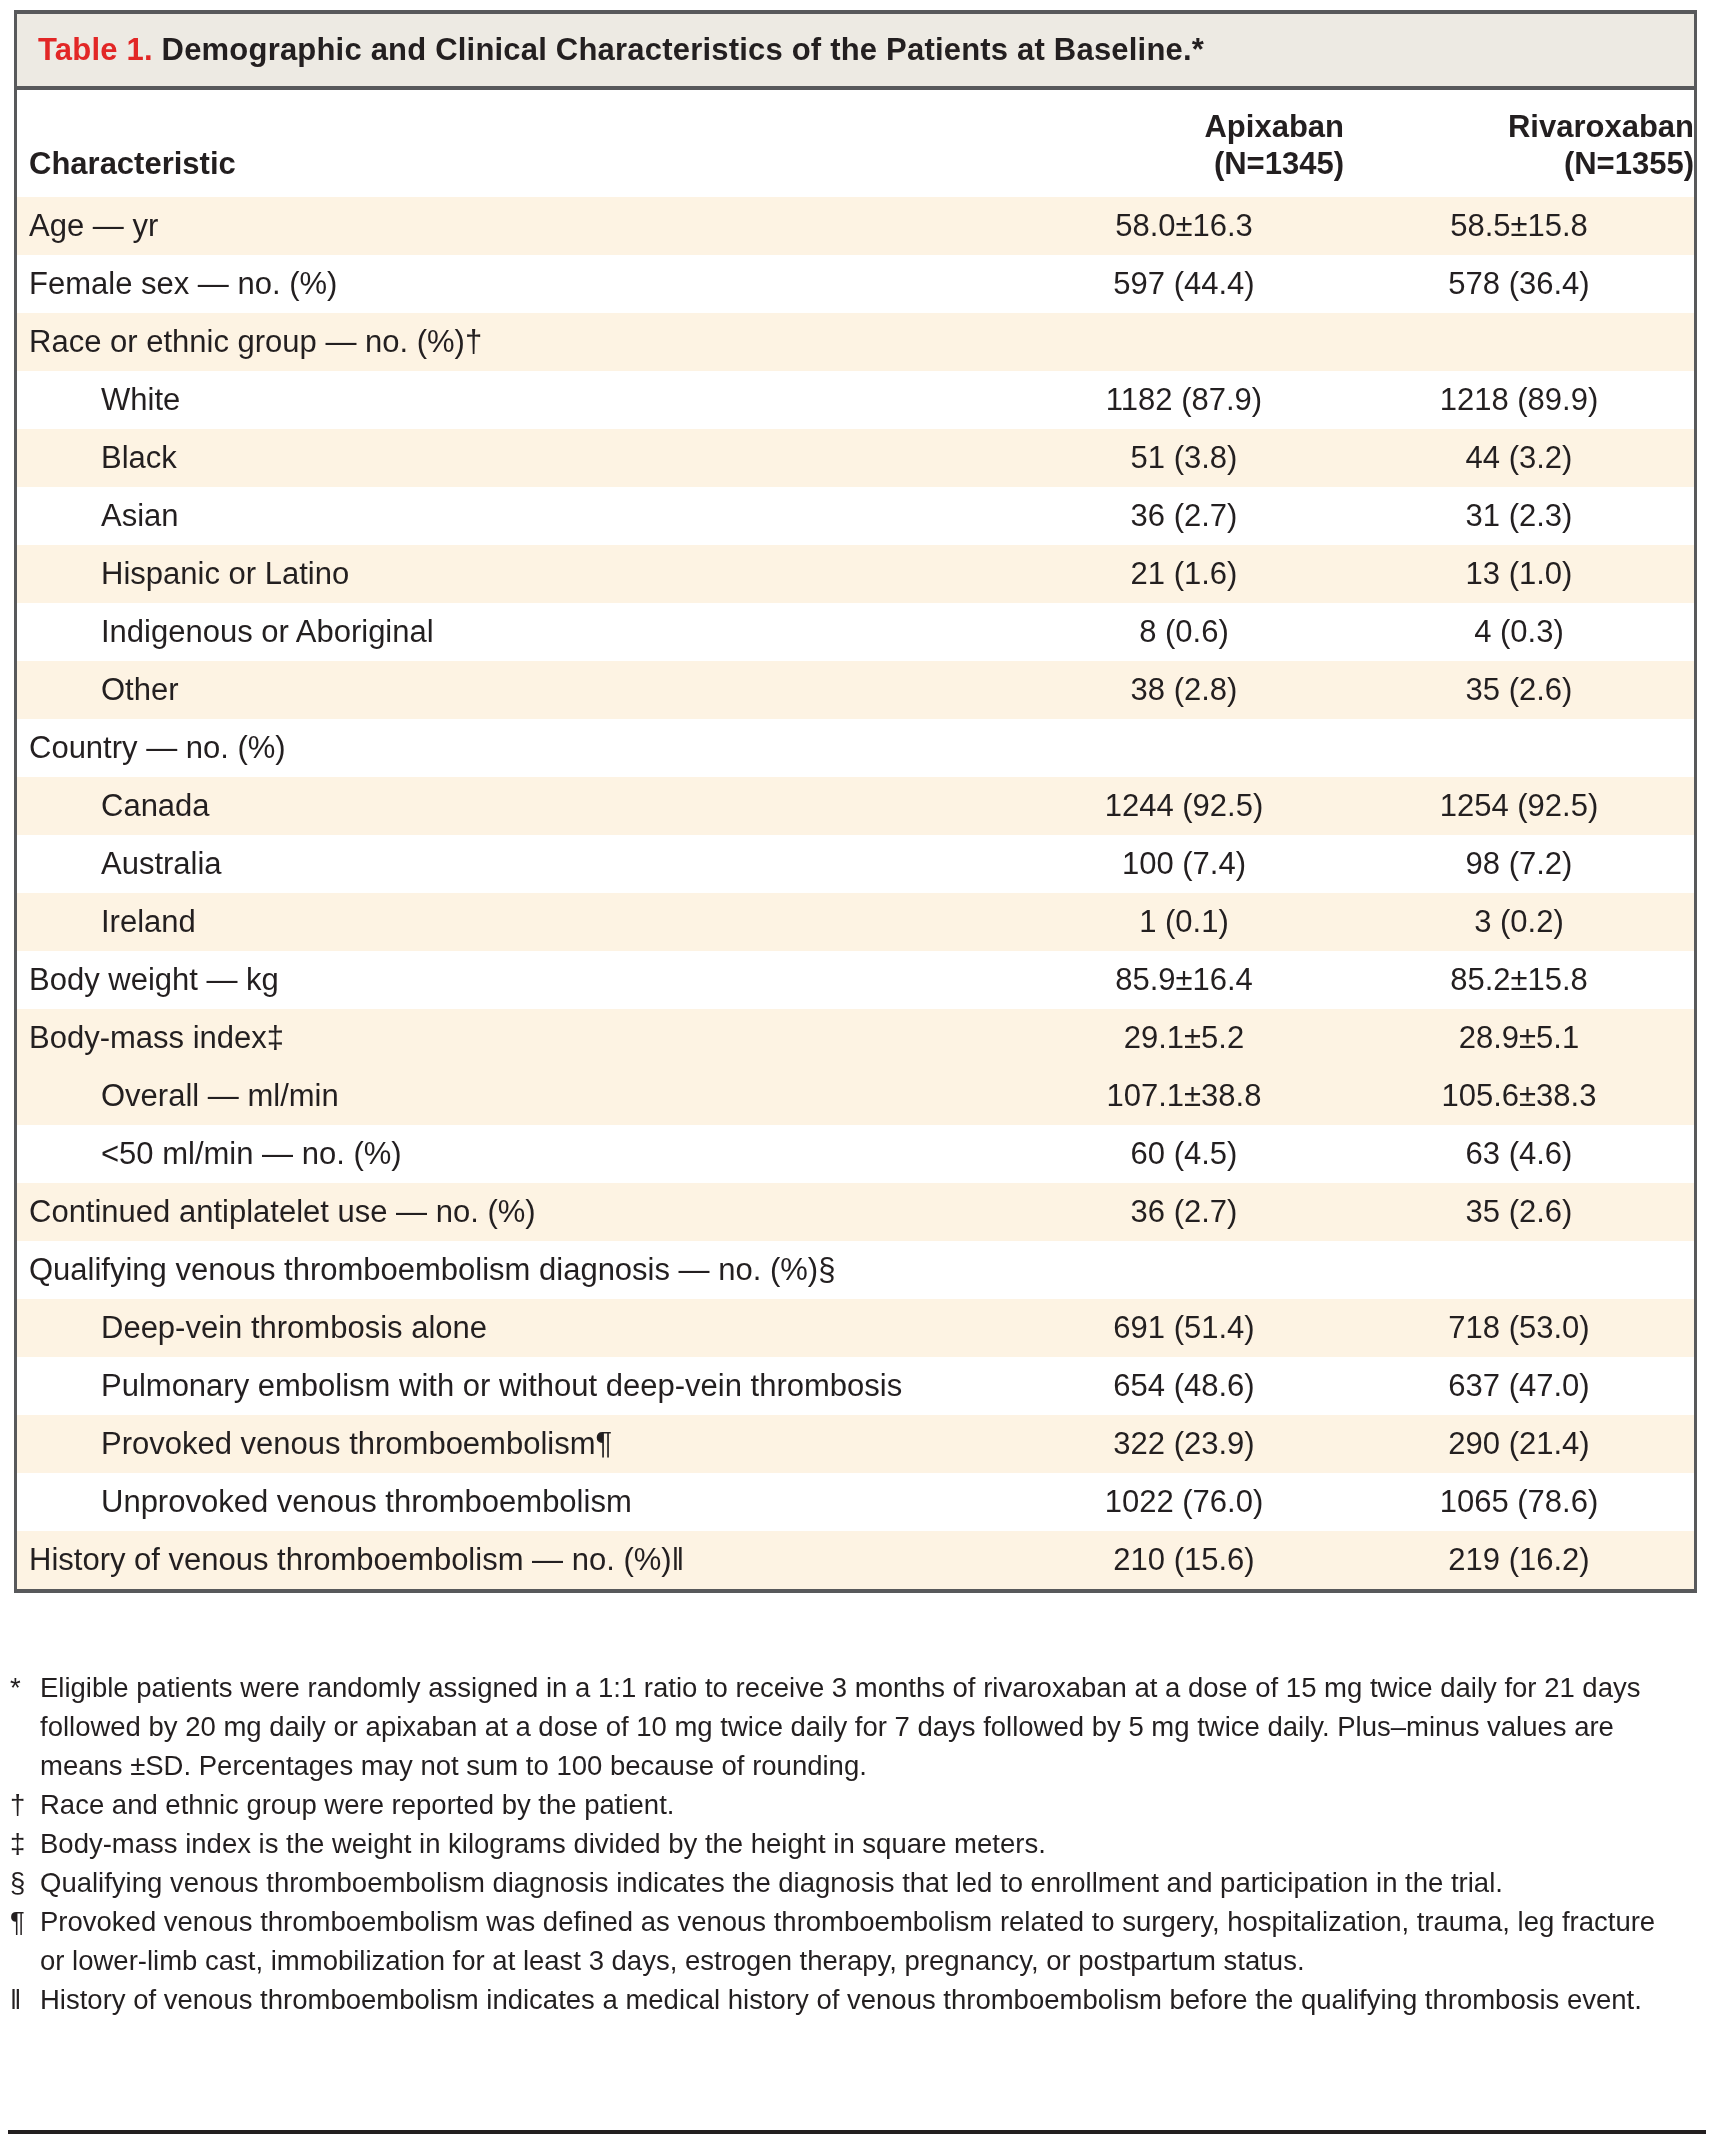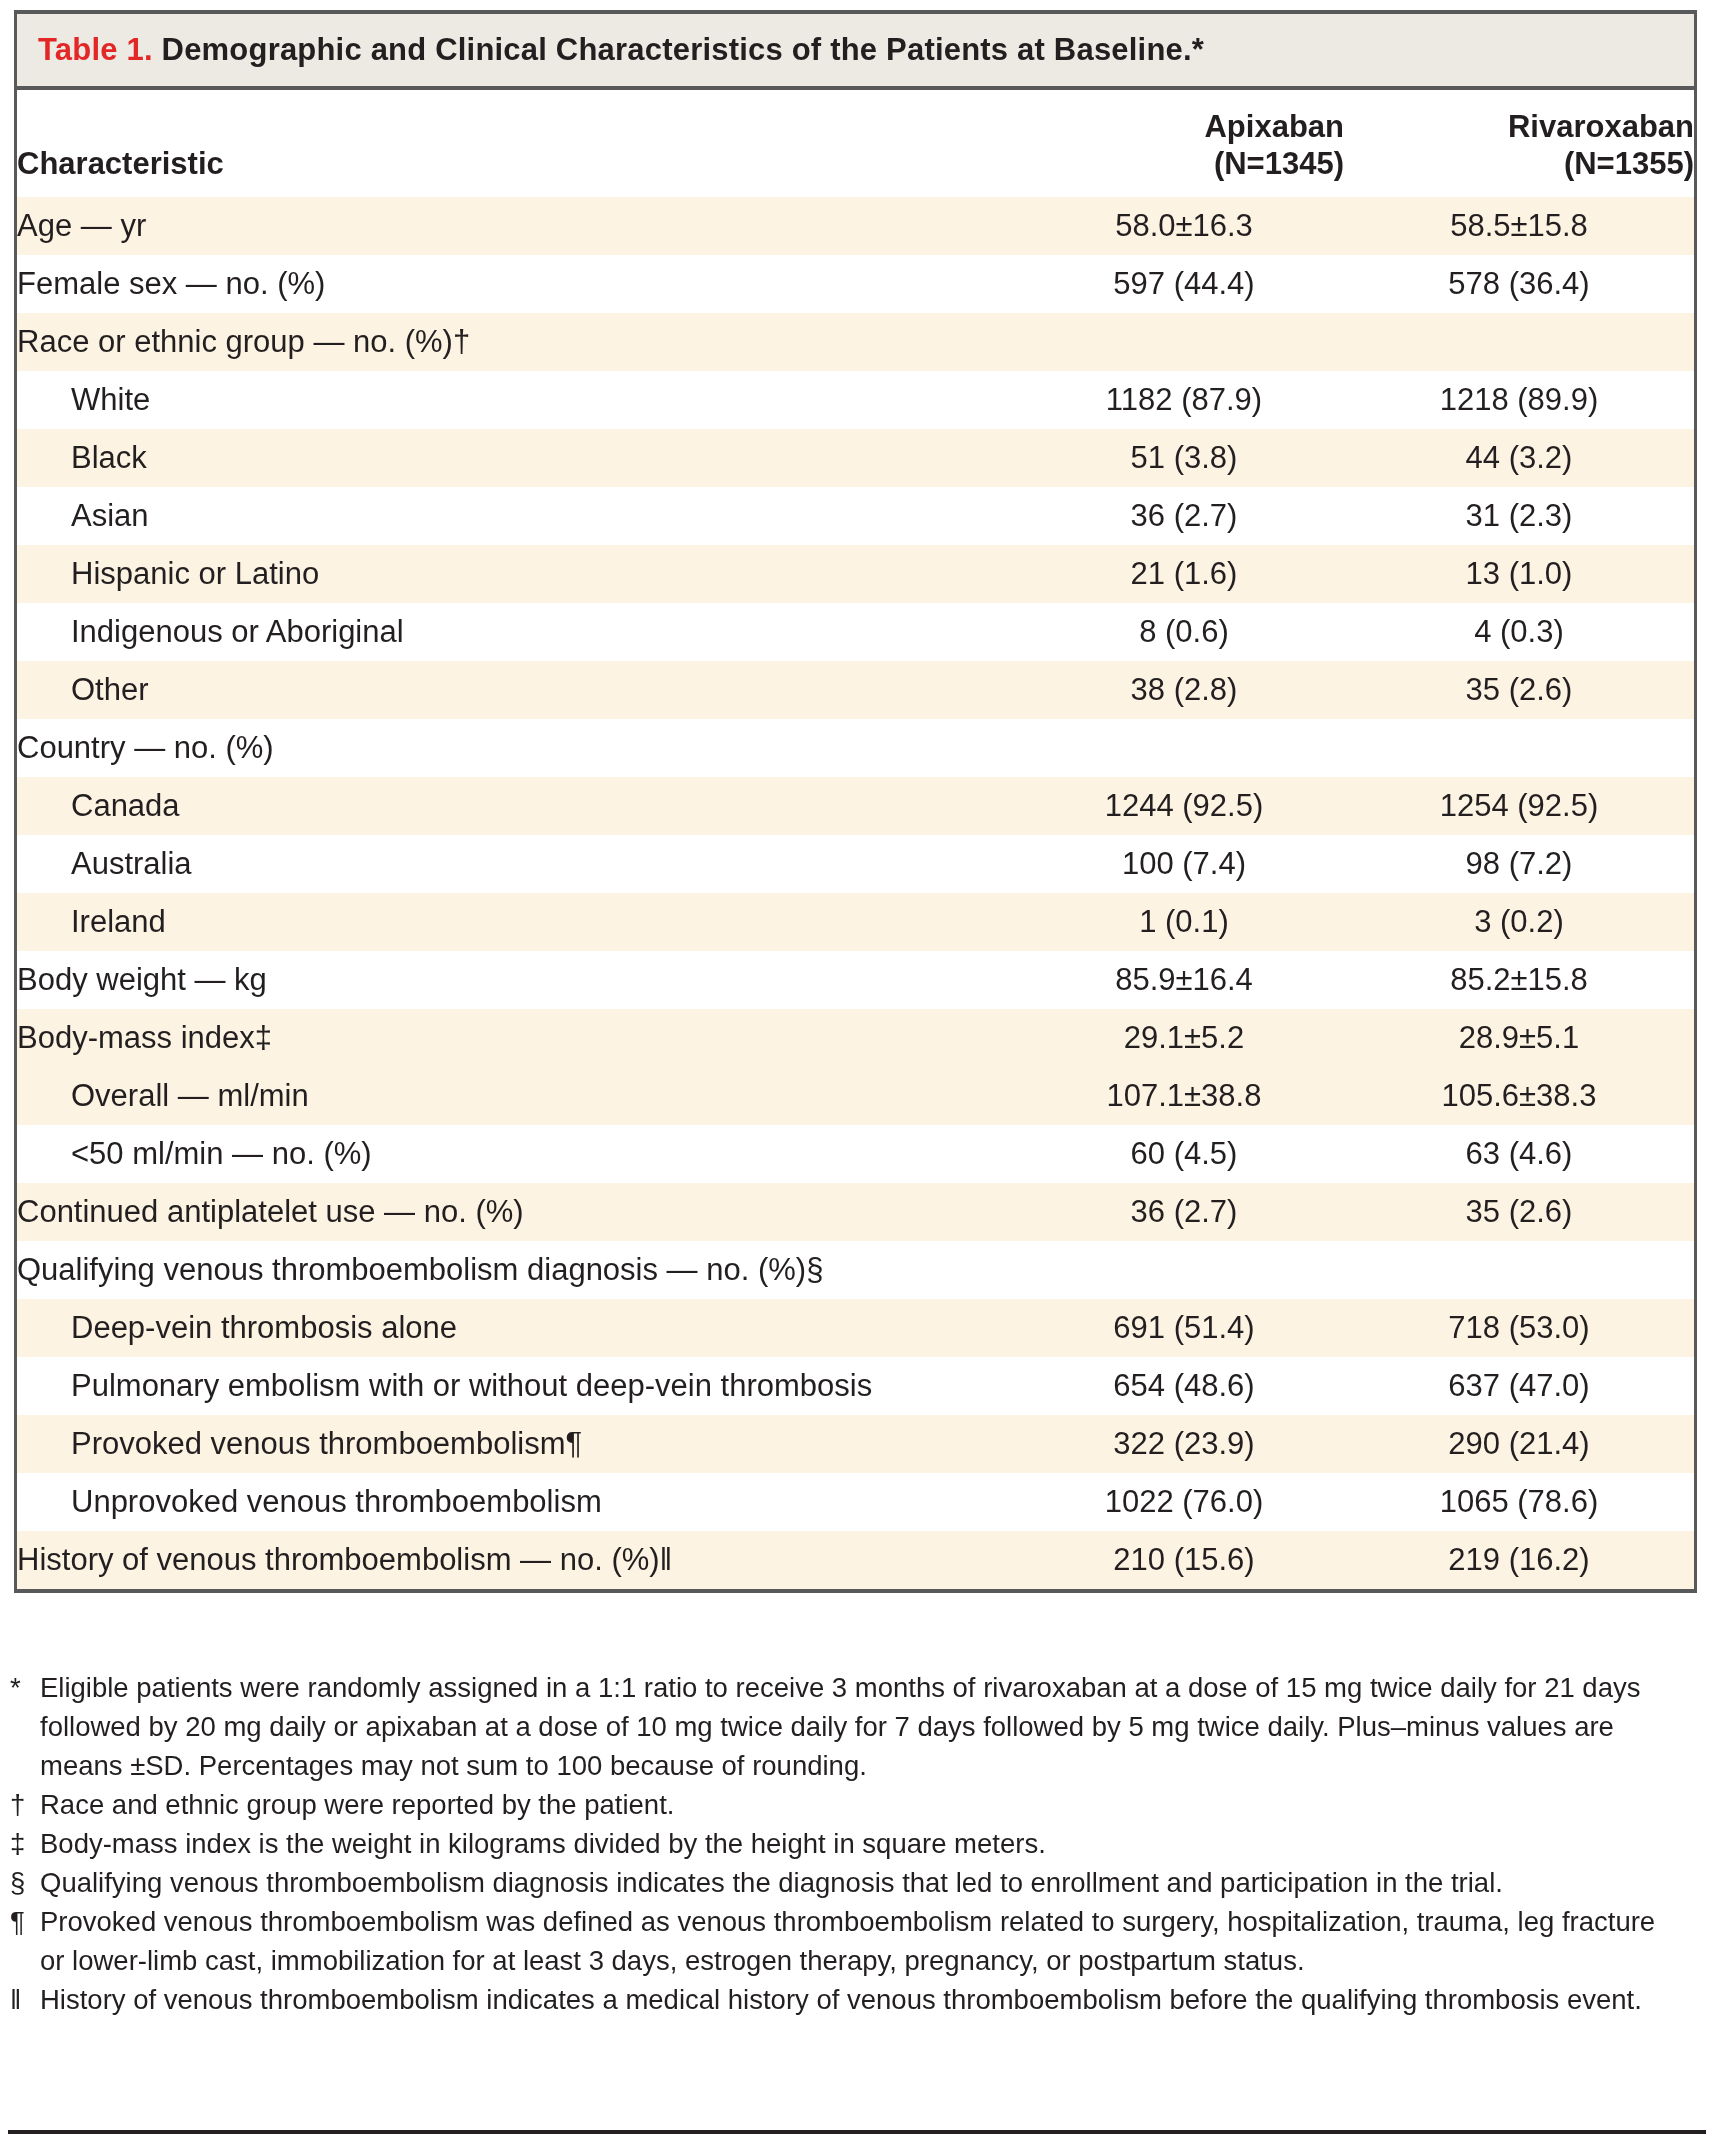--- a/index.html
+++ b/index.html
@@ -52,22 +52,22 @@
   .row.shaded { background: #fdf3e3; }
 
   .header-row {
     height: 107px;
     align-items: end;
     padding-bottom: 15px;
     font-weight: bold;
     background: #ffffff;
   }
 
-  .label-cell { white-space: nowrap; }
-  .label-cell.indent-1 { padding-left: 54px; }
+  .label-cell { padding-left: 12px; white-space: nowrap; }
+  .label-cell.indent-1 { padding-left: 84px; }
   .value-cell { text-align: center; white-space: nowrap; }
   .header-col { text-align: right; line-height: 37px; }
 
   .footnotes {
     position: absolute;
     left: 10px;
     top: 1668px;
     width: 1662px;
     font-size: 27.5px;
     line-height: 39px;

